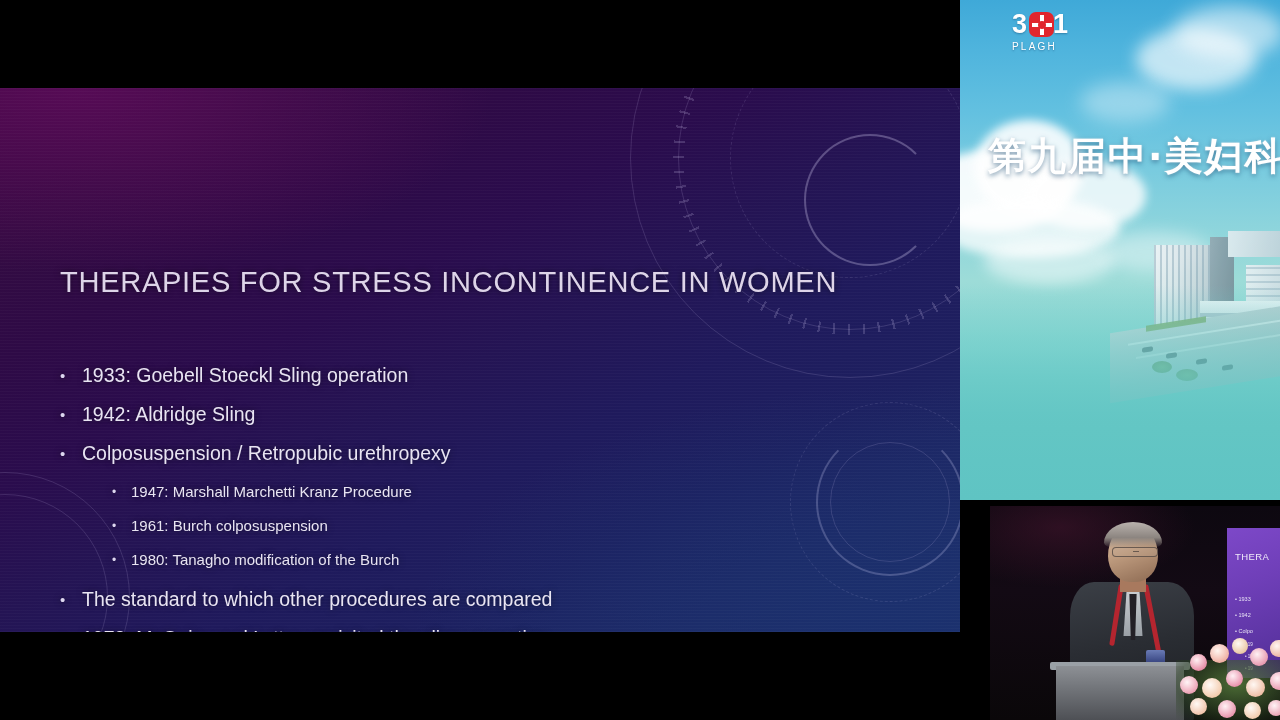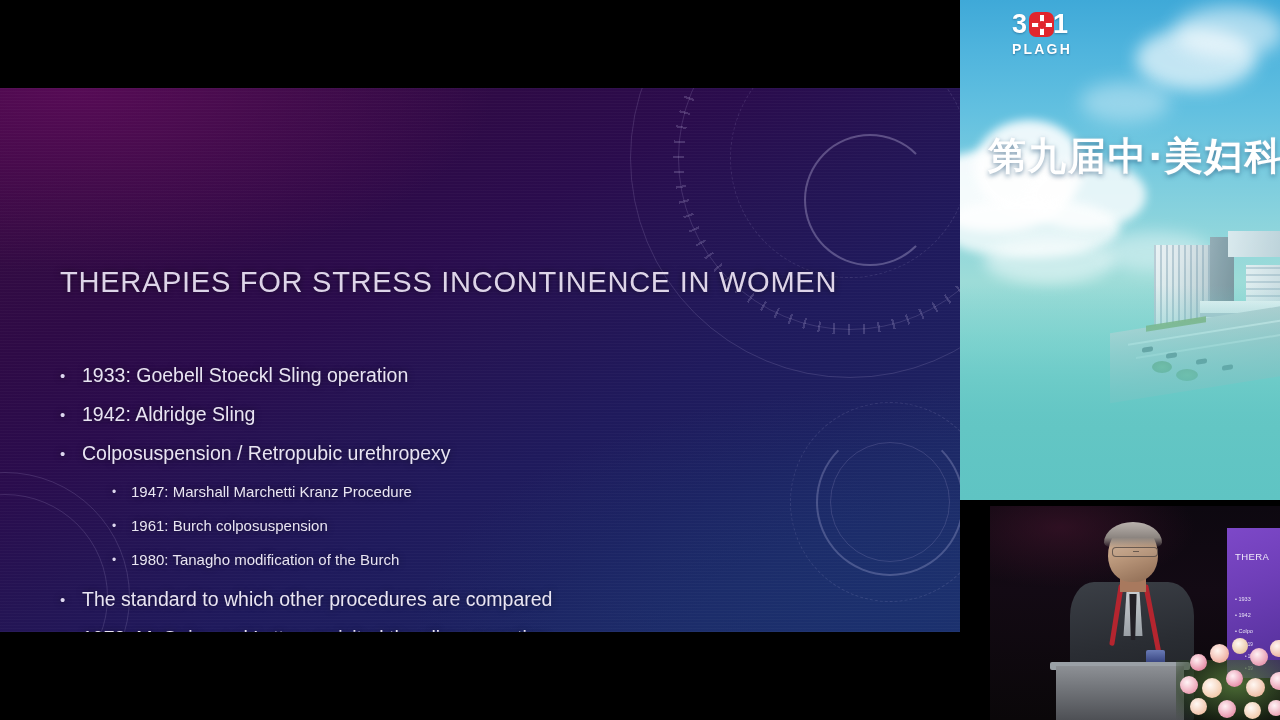--- a/index.html
+++ b/index.html
@@ -110,21 +110,21 @@
   #logo-emblem::before,#logo-emblem::after{
     content:""; position:absolute; background:#fff;
   }
   #logo-emblem::before{ left:10.5px; top:2.5px; width:4px; height:20px; }
   #logo-emblem::after{ top:10.5px; left:2.5px; height:4px; width:20px; }
   #logo-emblem-dot{
     position:absolute; left:8.5px; top:8.5px; width:8px; height:8px;
     background:#e0262d; border-radius:50%; z-index:2;
   }
   #logo-plagh{
-    margin-top:1px; font-size:14px; font-weight:bold; color:#fff;
+    margin-top:1px; font-size:10px; font-weight:normal; color:#fff;
     letter-spacing:2.2px; text-shadow:0 1px 2px rgba(0,40,80,.4);
   }
   #banner-headline{
     position:absolute; left:28px; top:131px;
     font-size:38px; font-weight:bold; color:#fff;
     white-space:nowrap; letter-spacing:2px;
     font-family:"DejaVu Sans","Liberation Sans",sans-serif;
     text-shadow:0 2px 5px rgba(20,70,110,.55), 0 0 2px rgba(255,255,255,.6);
   }
 

